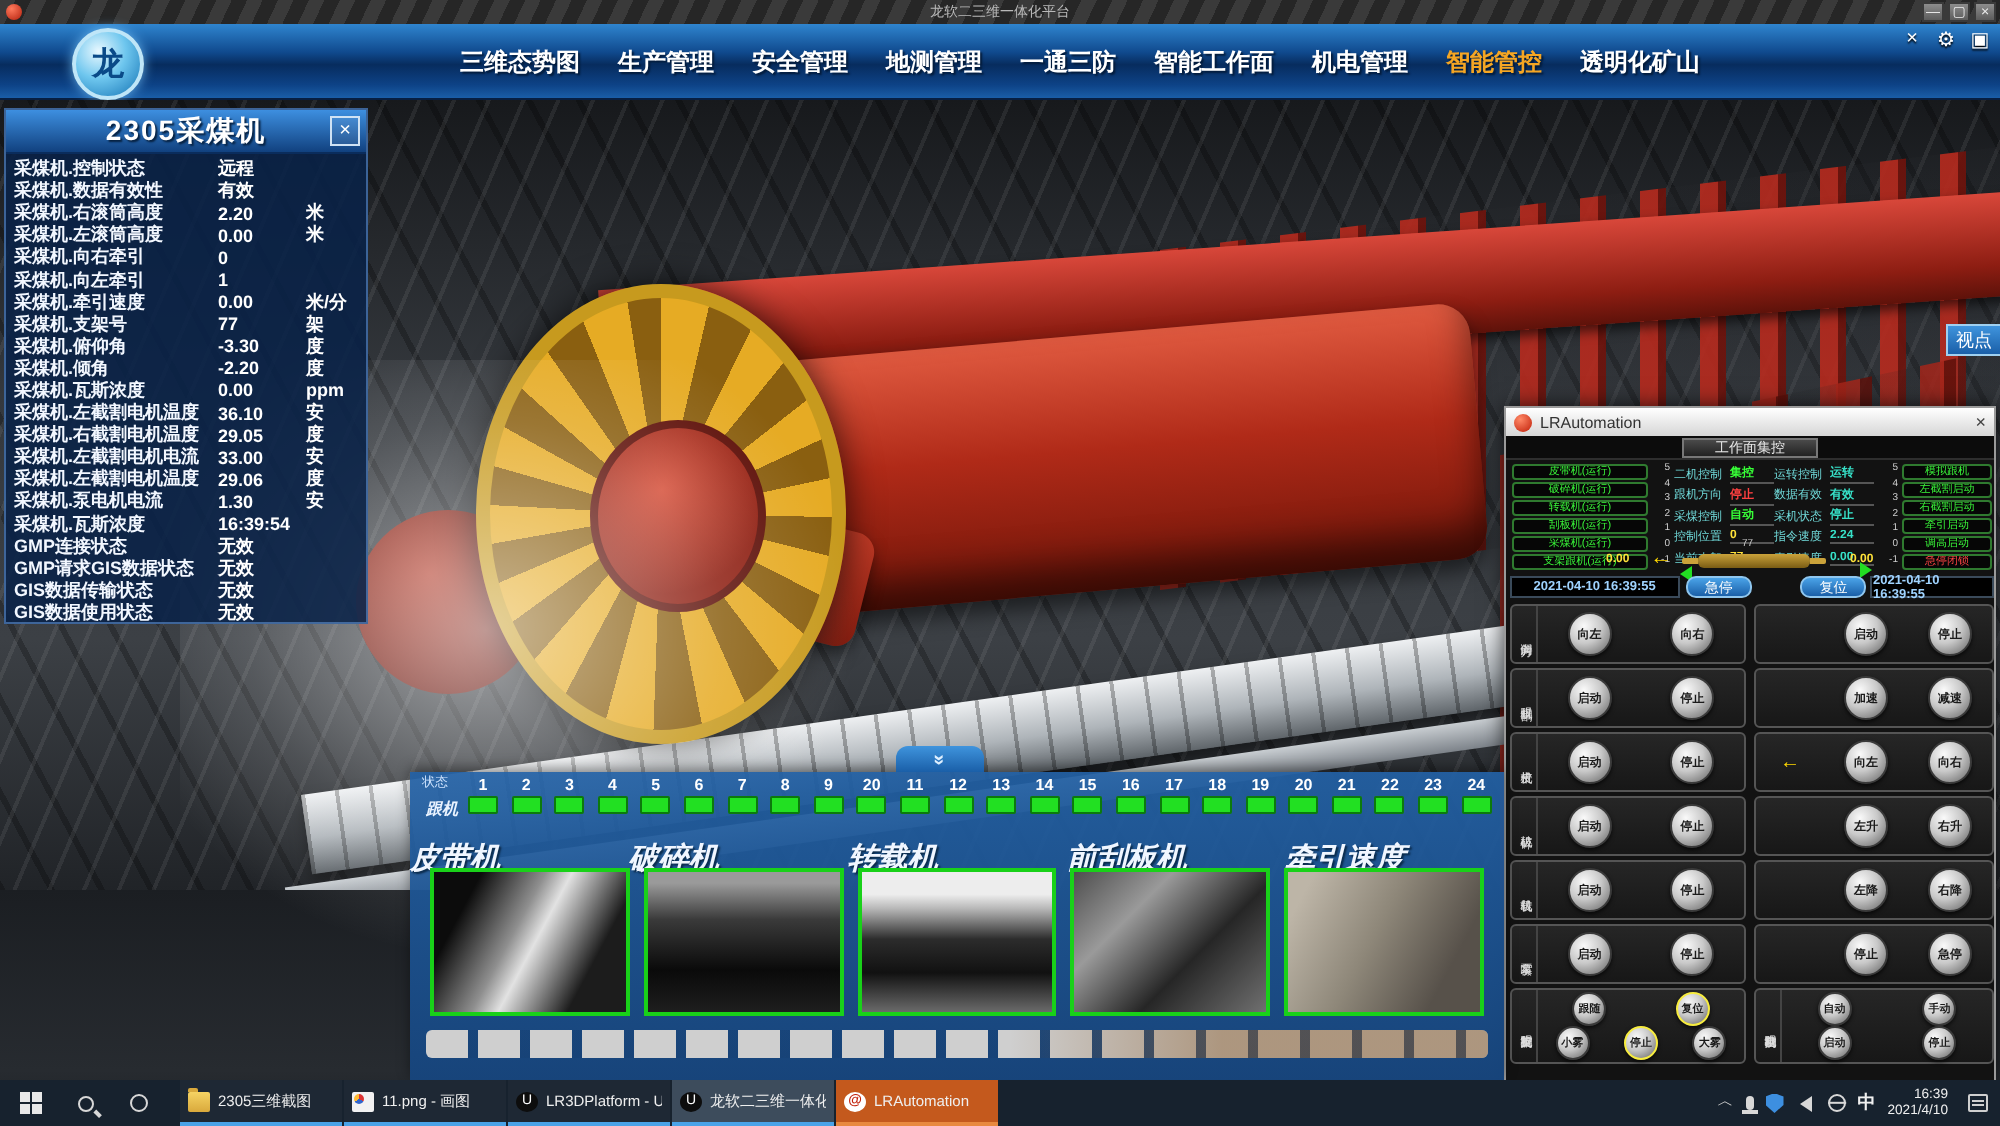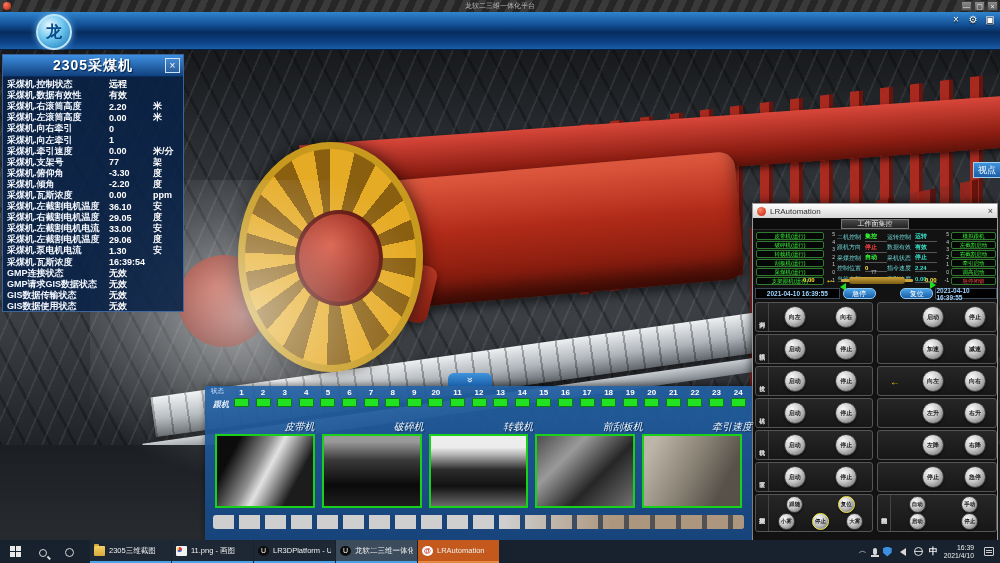--- a/index.html
+++ b/index.html
@@ -148,21 +148,21 @@
   .chevron-tab{position:absolute;left:243px;top:-13px;width:44px;height:13px;background:linear-gradient(#3f94dd,#1a5fa8);
     border-radius:6px 6px 0 0;display:flex;align-items:center;justify-content:center;cursor:pointer;}
   .chevron-tab span{color:#dff0ff;font-size:10px;font-weight:bold;transform:rotate(-90deg);display:block;line-height:8px;}
   .bp-statuslabel{position:absolute;left:6px;top:1px;font-size:6.5px;color:#cfe4ff;}
   .bp-rowlabel{position:absolute;left:8px;top:13px;font-size:8px;color:#eaf3ff;font-style:italic;font-weight:bold;}
   .supports-strip{position:absolute;left:28px;top:2px;width:514px;display:flex;justify-content:space-between;}
   .sup{width:17px;display:flex;flex-direction:column;align-items:center;}
   .sup-num{font-size:8px;font-weight:bold;color:#fff;height:10px;}
   .sup-box{width:15px;height:9px;background:#22e022;border:1px solid #0c7a0c;border-radius:1px;}
   .cam-labels{position:absolute;left:0;top:34px;width:100%;display:flex;}
-  .cam-label{flex:1;text-align:right;font-size:10px;font-weight:normal;font-style:italic;color:#f0f6ff;text-shadow:1px 1px 1px #0a2a4a;}
+  .cam-label{flex:1;text-align:left;font-size:15px;font-weight:bold;font-style:italic;color:#f0f6ff;text-shadow:1px 1px 1px #0a2a4a;}
   .cam-thumbs{position:absolute;left:0;top:48px;width:100%;display:flex;gap:7px;padding:0 10px;}
   .cam-thumb{flex:1;height:74px;border:2px solid #19d119;background:#222;}
   .cam-thumbs div:nth-of-type(1){background:linear-gradient(118deg,#0c0c0c 18%,#8f8f8f 42%,#e2e2e2 52%,#1c1c1c 78%);}
   .cam-thumbs div:nth-of-type(2){background:linear-gradient(180deg,#9a9a9a 8%,#3a3a3a 34%,#0a0a0a 70%,#1e1e1e);}
   .cam-thumbs div:nth-of-type(3){background:linear-gradient(180deg,#ededed 16%,#b8b8b8 26%,#2c2c2c 48%,#111 72%,#6a6a6a);}
   .cam-thumbs div:nth-of-type(4){background:linear-gradient(135deg,#4e4e4e,#9a9a9a 30%,#262626 62%,#707070);}
   .cam-thumbs div:nth-of-type(5){background:linear-gradient(118deg,#bdb5a7 10%,#8e8779 45%,#57514a 80%);}
   .filmstrip{position:absolute;left:8px;top:129px;width:531px;height:14px;border-radius:3px;
     background:repeating-linear-gradient(90deg,#cfcfcf 0 21px,rgba(20,50,90,.15) 21px 26px);overflow:hidden;}
   .filmstrip:after{content:"";position:absolute;inset:0;background:linear-gradient(90deg,transparent 55%,rgba(139,94,47,.5) 75%);}
@@ -217,20 +217,40 @@
     <span class="os-title">龙软二三维一体化平台</span>
     <span class="os-controls">
       <span class="os-ctl">—</span>
       <span class="os-ctl">▢</span>
       <span class="os-ctl">×</span>
     </span>
   </div>
 
   <div class="navbar">
     <div class="logo">龙</div>
+    <div class="nav-items">
+
+        <span class="nav-item" style="color: rgb(255, 255, 255);">三维态势图</span>
+
+        <span class="nav-item" style="color: rgb(255, 255, 255);">生产管理</span>
+
+        <span class="nav-item" style="color: rgb(255, 255, 255);">安全管理</span>
+
+        <span class="nav-item" style="color: rgb(255, 255, 255);">地测管理</span>
+
+        <span class="nav-item" style="color: rgb(255, 255, 255);">一通三防</span>
+
+        <span class="nav-item" style="color: rgb(255, 255, 255);">智能工作面</span>
+
+        <span class="nav-item" style="color: rgb(255, 255, 255);">机电管理</span>
+
+        <span class="nav-item" style="color: rgb(245, 166, 35);">智能管控</span>
+
+        <span class="nav-item" style="color: rgb(255, 255, 255);">透明化矿山</span>
+      </div>
     <div class="nav-tools">
 
         <span class="nav-tool">×</span>
 
         <span class="nav-tool">⚙</span>
 
         <span class="nav-tool">▣</span>
       </div>
   </div>
   <div class="edit-btn">打开编辑模式</div>

